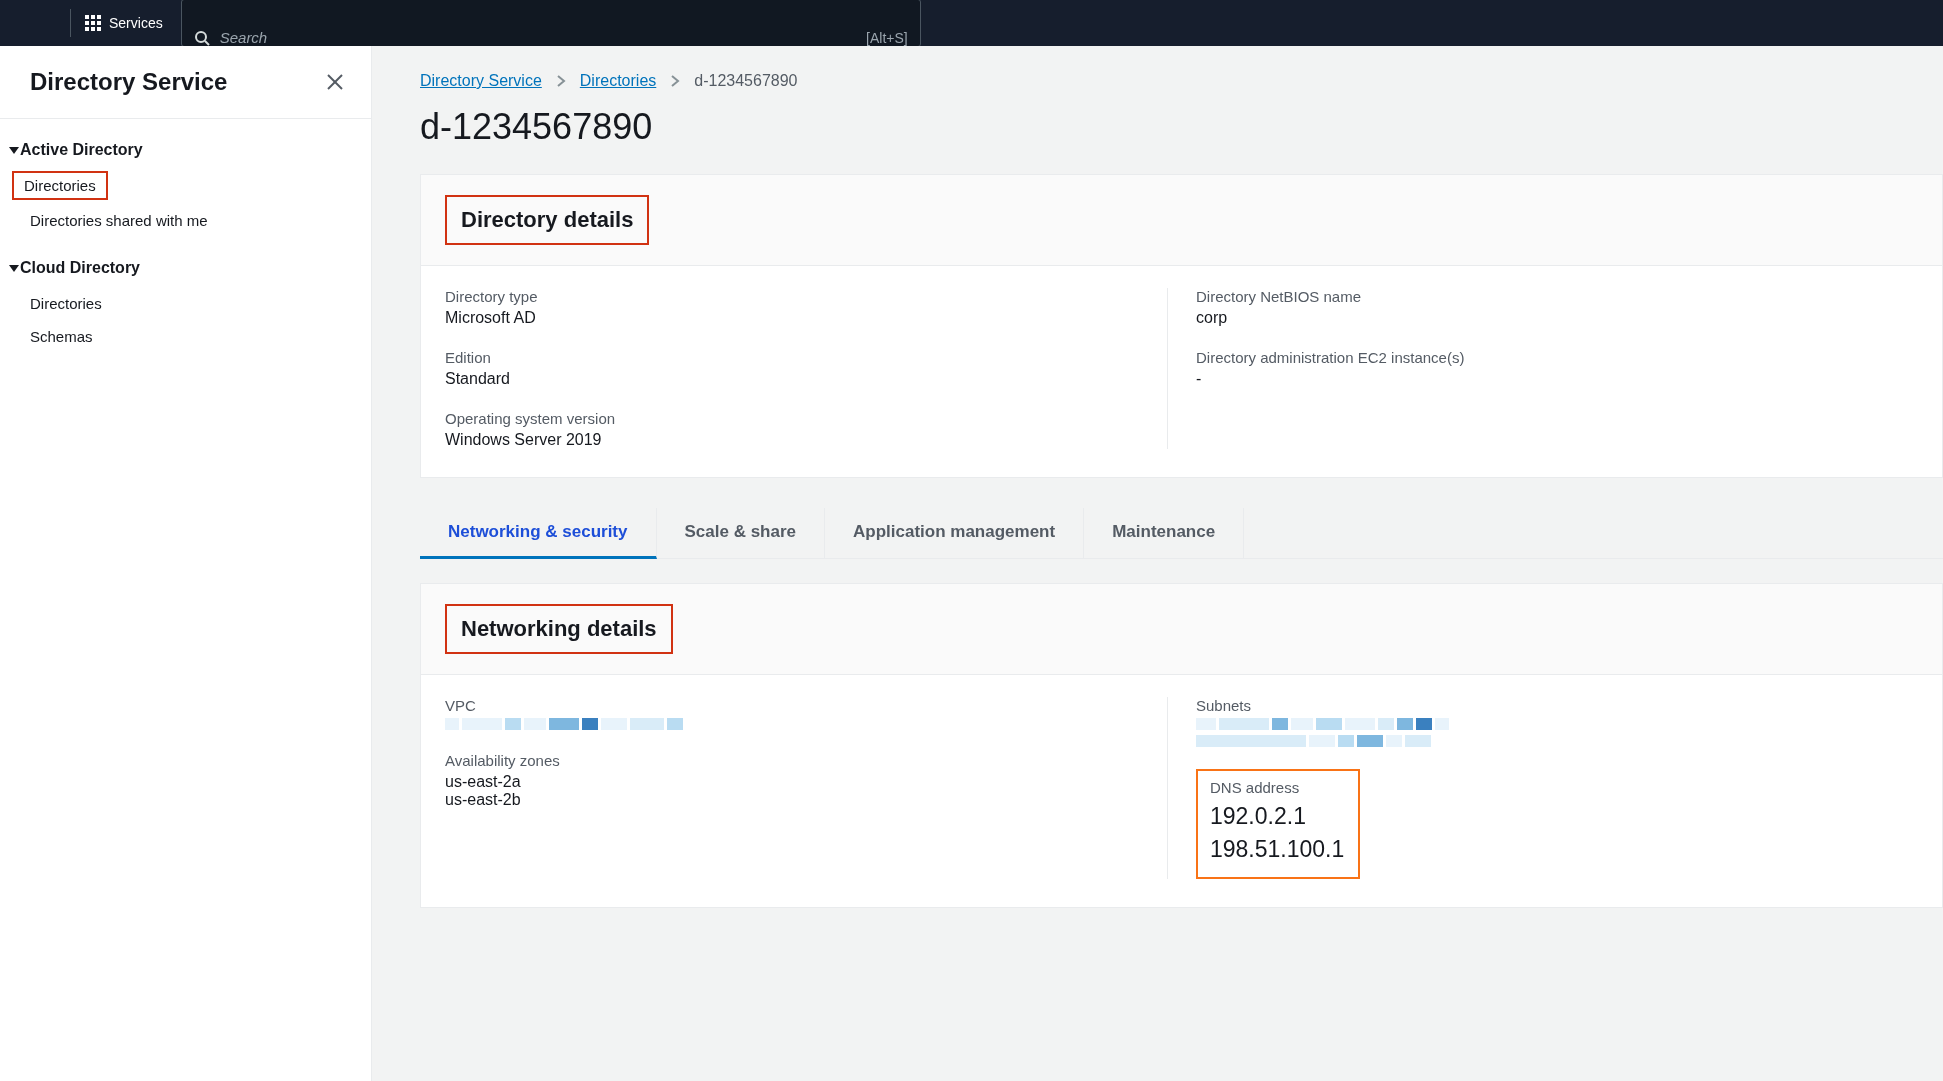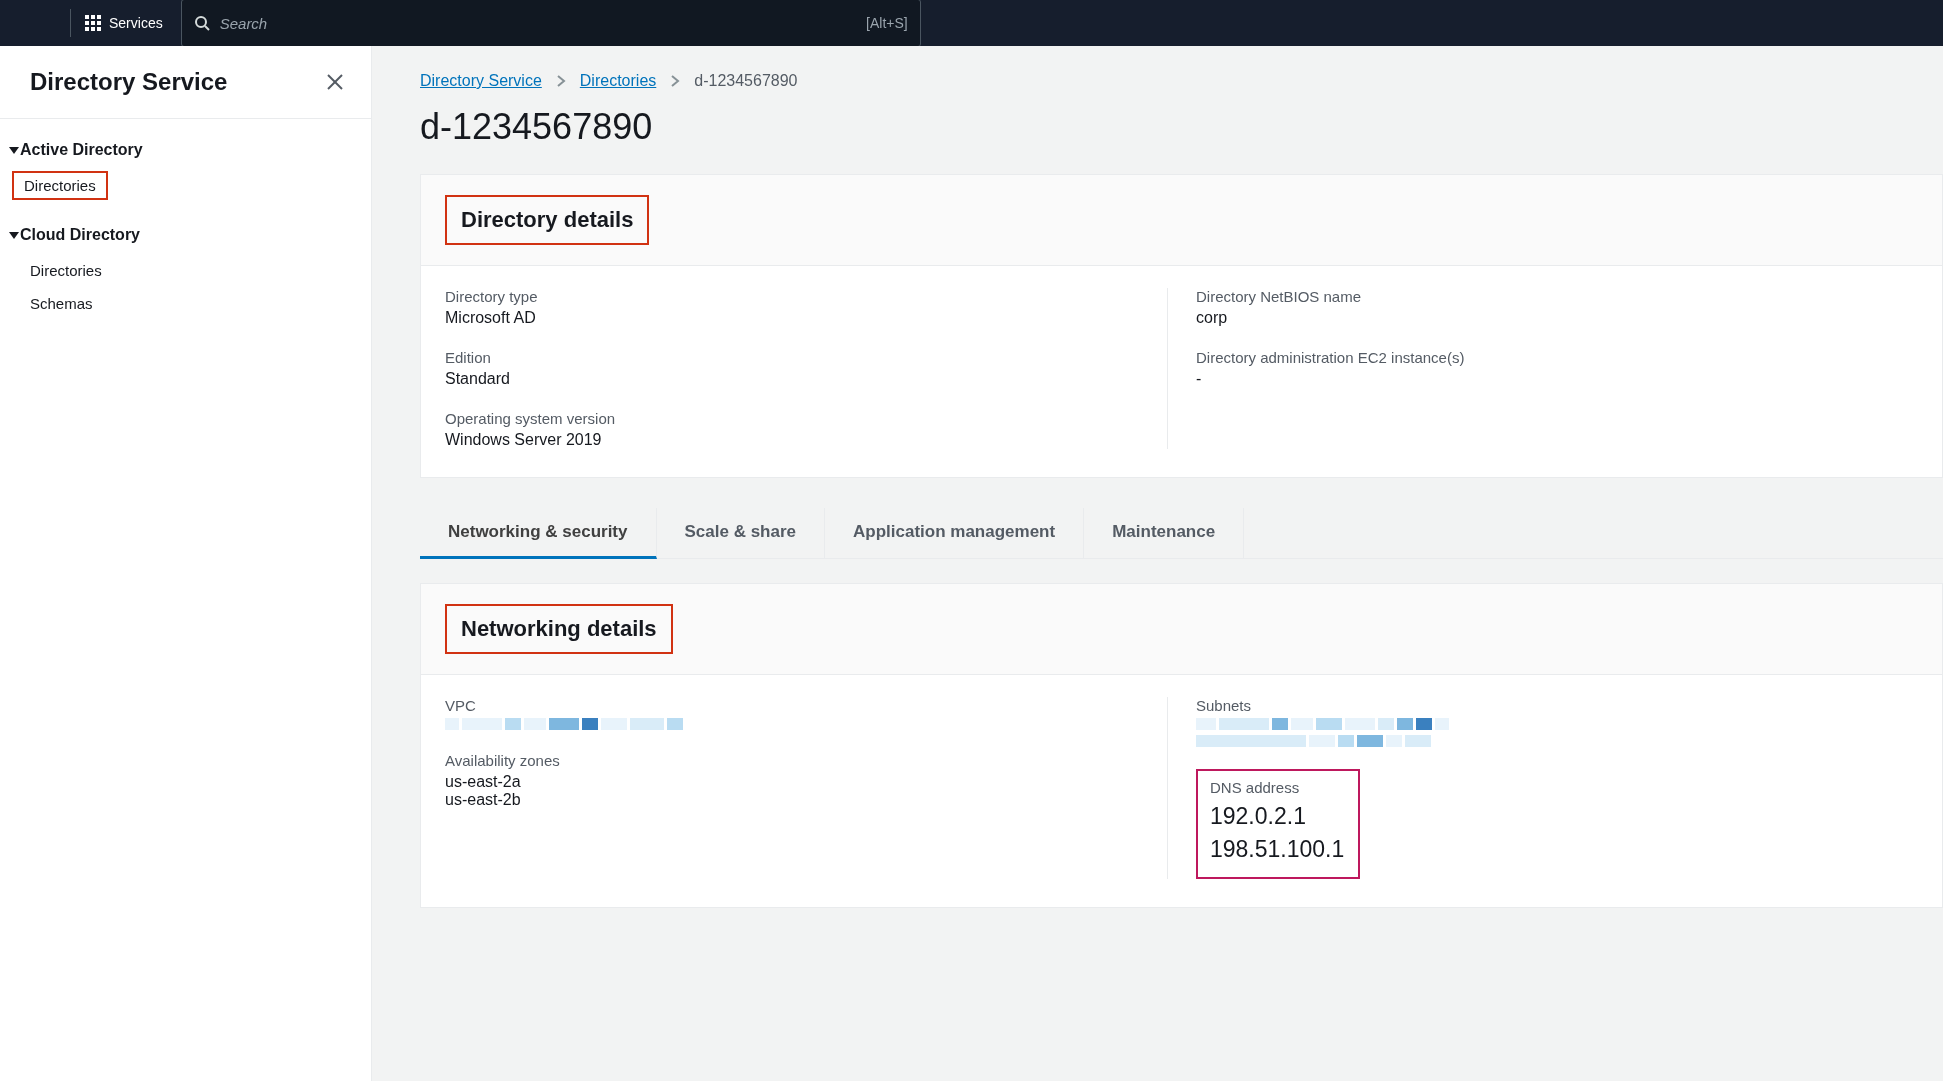--- a/index.html
+++ b/index.html
@@ -35,21 +35,21 @@
   }
   .services-grid {
     display: grid;
     grid-template-columns: repeat(3, 4px);
     grid-template-rows: repeat(3, 4px);
     gap: 2px;
   }
   .services-grid span { background: #fff; }
   .searchbox {
     display: flex;
-    align-items: center;
+    align-items: flex-end;
     background: #111822;
     border: 1px solid #4a5560;
     border-radius: 3px;
     height: 48px;
     width: 740px;
     padding: 0 12px;
     color: #bcc3cb;
   }
   .searchbox svg { flex: none; }
   .searchbox input {
@@ -170,38 +170,38 @@
   .tab {
     padding: 14px 28px;
     font-size: 17px;
     font-weight: 700;
     color: #545b64;
     cursor: pointer;
     border-right: 1px solid #e9ebed;
   }
   .tab:first-child { padding-left: 28px; }
   .tab.active {
-    color: #404040;
+    color: #1d4ed8;
     border-bottom: 3px solid #0073bb;
     margin-bottom: -1px;
   }
 
   
   .redact {
     display: flex;
     gap: 3px;
     flex-wrap: wrap;
     max-width: 280px;
   }
   .redact span {
     display: inline-block;
     height: 12px;
   }
   .dns-box {
-    border: 2px solid #be185d;
+    border: 2px solid #f97316;
     display: inline-block;
     padding: 8px 14px 10px 12px;
     margin-top: 16px;
   }
   .dns-box .kv-label { font-size: 15px; margin-bottom: 4px; }
   .dns-box .kv-value { font-size: 23px; line-height: 1.45; }
 </style>
 </head>
 <body>
 
@@ -246,20 +246,21 @@
         <svg width="12" height="12" viewBox="0 0 12 12">
             <polygon points="1,3 11,3 6,10" fill="#16191f"></polygon>
           </svg>
         <span>Active Directory</span>
       </div>
       <div class="hl-wrap">
         <div class="highlight-box">
           <span class="nav-item inside-hl">Directories</span>
         </div>
       </div>
+      <span class="nav-item">Directories shared with me</span>
     </div>
 
     <div class="nav-group">
       <div class="nav-group-title">
         <svg width="12" height="12" viewBox="0 0 12 12">
             <polygon points="1,3 11,3 6,10" fill="#16191f"></polygon>
           </svg>
         <span>Cloud Directory</span>
       </div>
       <span class="nav-item">Directories</span>

